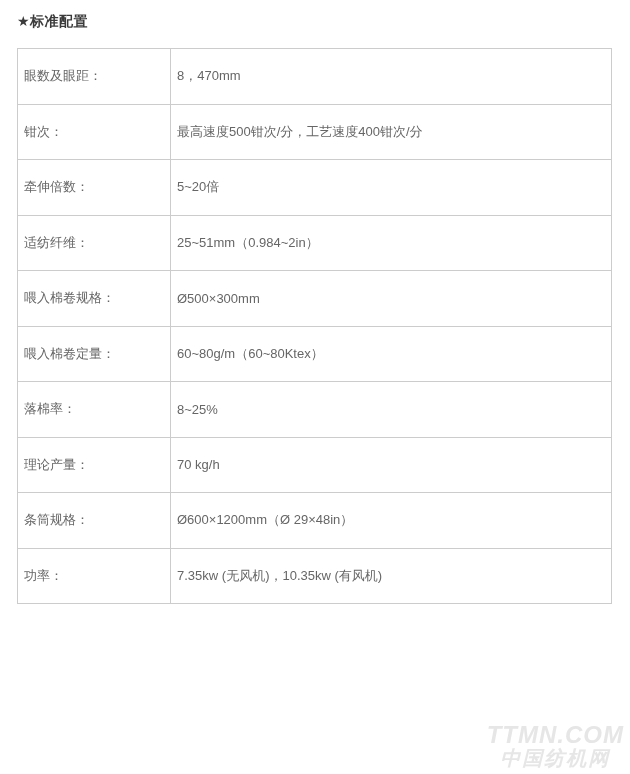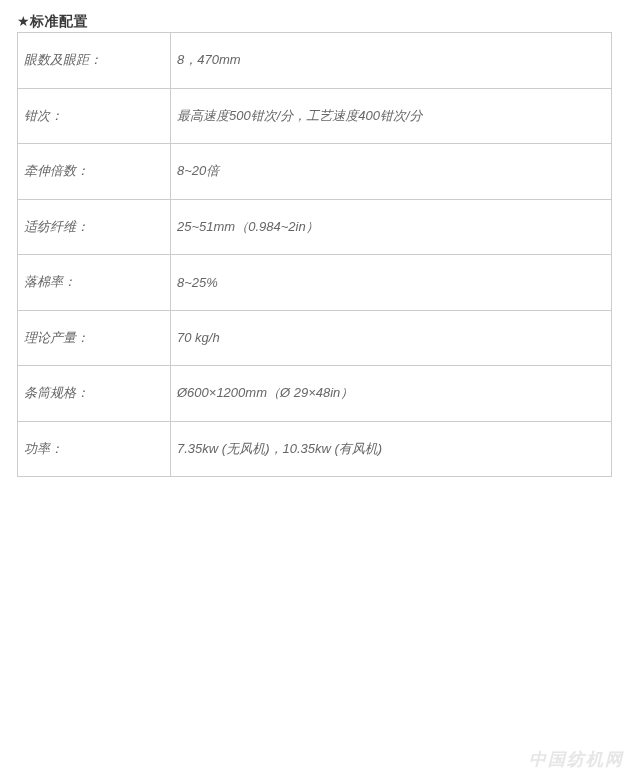--- a/index.html
+++ b/index.html
@@ -19,25 +19,24 @@
     left: 17px;
     top: 13px;
     font-size: 14px;
     font-weight: bold;
     color: #3b3b3b;
     letter-spacing: 0.5px;
   }
   table.spec-table {
     position: absolute;
     left: 17px;
-    top: 32px;
+    top: 48px;
     width: 573px;
     border-collapse: collapse;
     table-layout: fixed;
-    font-style: italic;
   }
   table.spec-table td {
     border: 1px solid #cccccc;
     height: 54.5px;
     vertical-align: middle;
     font-size: 13px;
     color: #666666;
     padding: 0 4px 0 6px;
     background: transparent;
     white-space: nowrap;
@@ -59,21 +58,21 @@
     color: #e6e6e6;
     pointer-events: none;
     line-height: 1.0;
     z-index: 5;
   }
   .watermark .wm-line1 {
     font-size: 24px;
     letter-spacing: 1px;
   }
   .watermark .wm-line2 {
-    font-size: 17px;
+    font-size: 20px;
     letter-spacing: 2px;
     margin-top: 1px;
   }
 </style>
 </head>
 <body>
 
 <div class="page-title">★标准配置</div>
 
 <table class="spec-table">
@@ -81,25 +80,33 @@
     <tr>
       <td class="spec-label-cell">眼数及眼距：</td>
       <td class="spec-value-cell">8，470mm</td>
     </tr>
     <tr>
       <td class="spec-label-cell">钳次：</td>
       <td class="spec-value-cell">最高速度500钳次/分，工艺速度400钳次/分</td>
     </tr>
     <tr>
       <td class="spec-label-cell">牵伸倍数：</td>
-      <td class="spec-value-cell">8~20倍</td>
+      <td class="spec-value-cell">5~20倍</td>
     </tr>
     <tr>
       <td class="spec-label-cell">适纺纤维：</td>
       <td class="spec-value-cell">25~51mm（0.984~2in）</td>
+    </tr>
+    <tr>
+      <td class="spec-label-cell">喂入棉卷规格：</td>
+      <td class="spec-value-cell">Ø500×300mm</td>
+    </tr>
+    <tr>
+      <td class="spec-label-cell">喂入棉卷定量：</td>
+      <td class="spec-value-cell">60~80g/m（60~80Ktex）</td>
     </tr>
     <tr>
       <td class="spec-label-cell">落棉率：</td>
       <td class="spec-value-cell">8~25%</td>
     </tr>
     <tr>
       <td class="spec-label-cell">理论产量：</td>
       <td class="spec-value-cell">70 kg/h</td>
     </tr>
     <tr>
@@ -107,14 +114,15 @@
       <td class="spec-value-cell">Ø600×1200mm（Ø 29×48in）</td>
     </tr>
     <tr>
       <td class="spec-label-cell">功率：</td>
       <td class="spec-value-cell">7.35kw (无风机)，10.35kw (有风机)</td>
     </tr>
   </tbody>
 </table>
 
 <div class="watermark">
+  <div class="wm-line1">TTMN.COM</div>
   <div class="wm-line2">中国纺机网</div>
 </div>
 
 </body></html>

